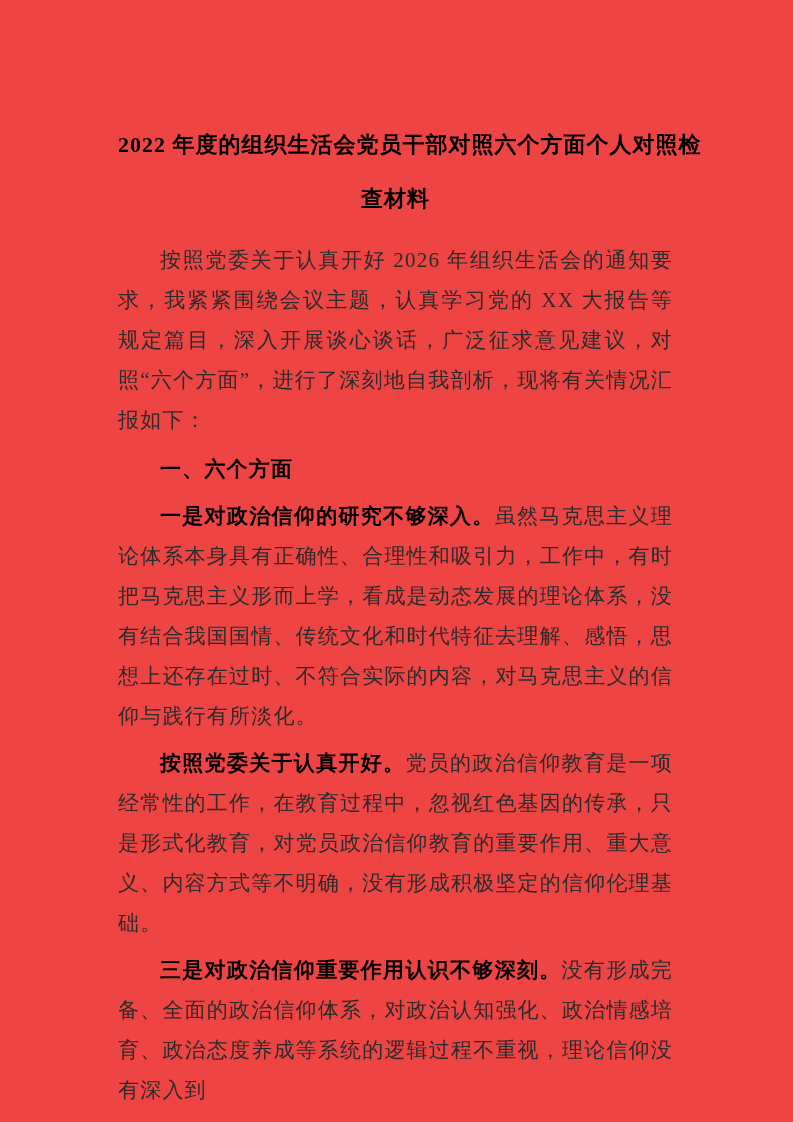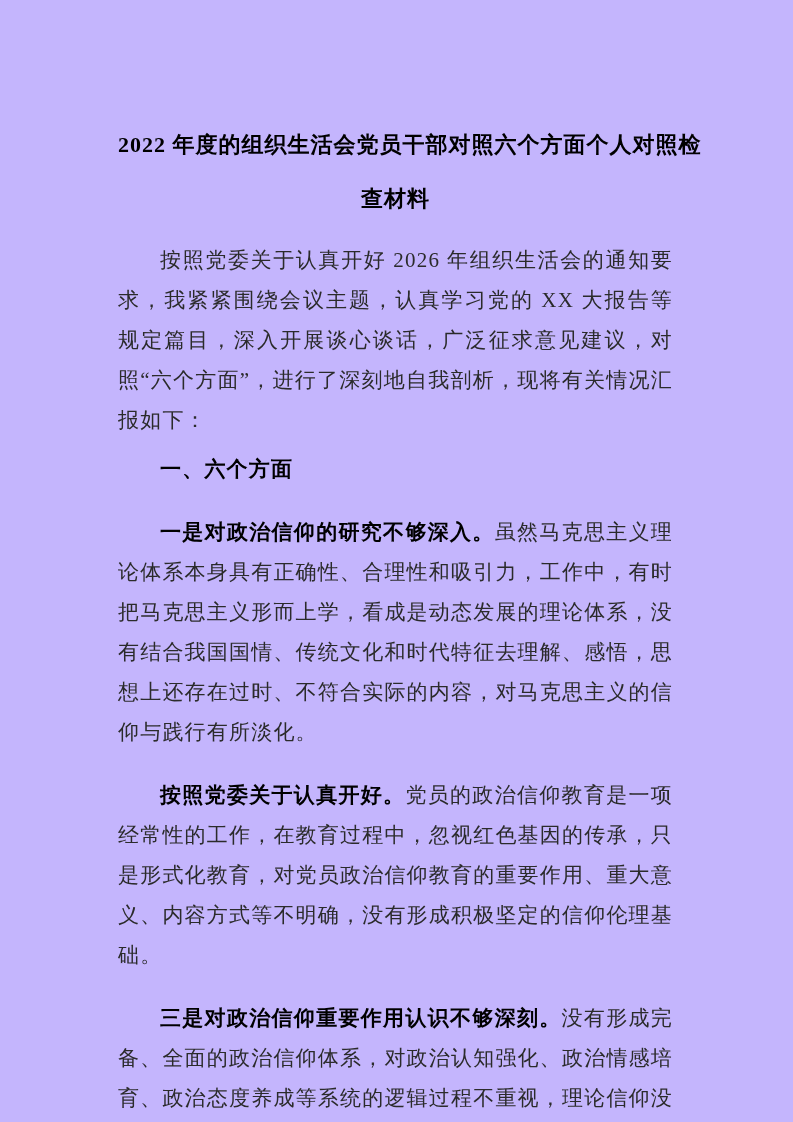--- a/index.html
+++ b/index.html
@@ -5,21 +5,21 @@
   html, body {
     margin: 0;
     padding: 0;
     background: #ffffff;
   }
   .page {
     position: relative;
     width: 793px;
     height: 1122px;
     box-sizing: border-box;
-    background: #c4b5fd;
+    background: #ef4444;
     padding: 118px 120px 0 118px;
     overflow: hidden;
     font-family: "Liberation Serif", "DejaVu Serif", serif;
     color: #2b2b2b;
   }
   .doc-title {
     margin: 0 0 14px 0;
     padding: 0;
     text-align: center;
     font-size: 22px;
@@ -42,21 +42,21 @@
     text-indent: 42px;
     font-weight: 400;
     color: #2b2b2b;
   }
   .heading {
     font-weight: 700;
     color: #000000;
   }
   .heading-l1 { margin-top: 9px; }
   .heading-l2 { margin-top: 3px; }
-  .issue-para { margin-top: 23px; }
+  .issue-para { margin-top: 7px; }
   .issue-lead {
     font-weight: 700;
     color: #000000;
   }
 </style>
 </head>
 <body>
 
 <div class="page">
 

